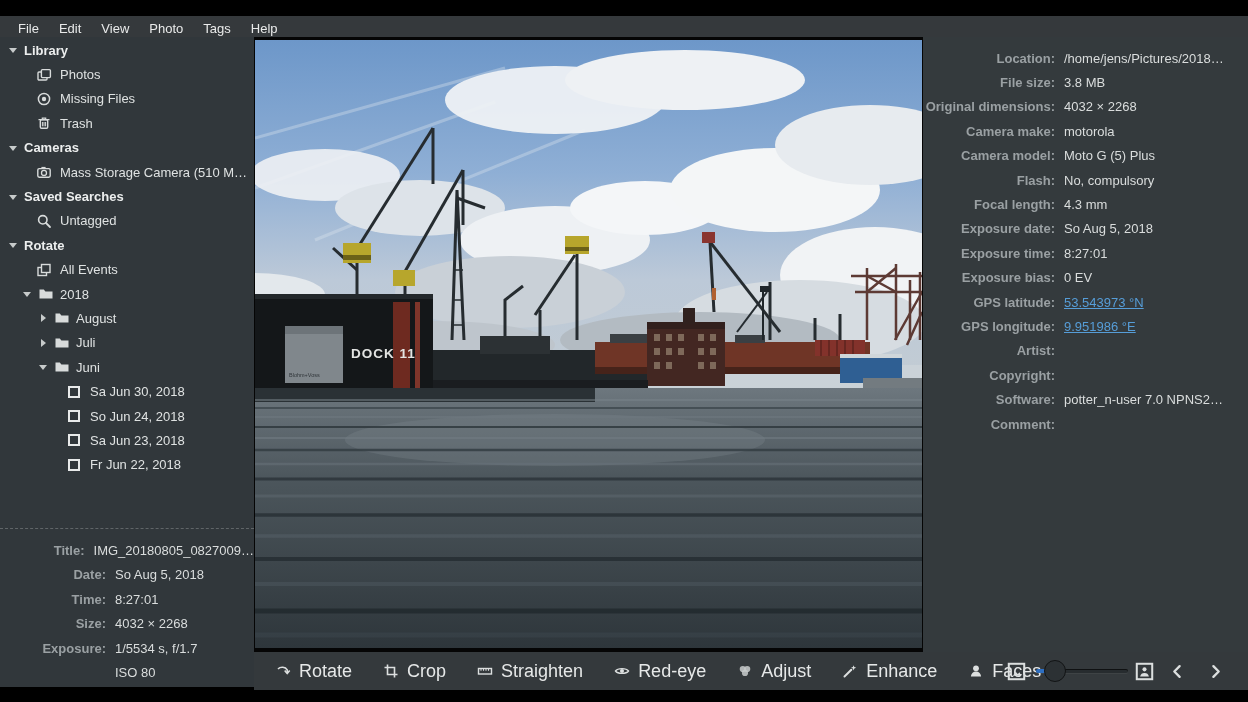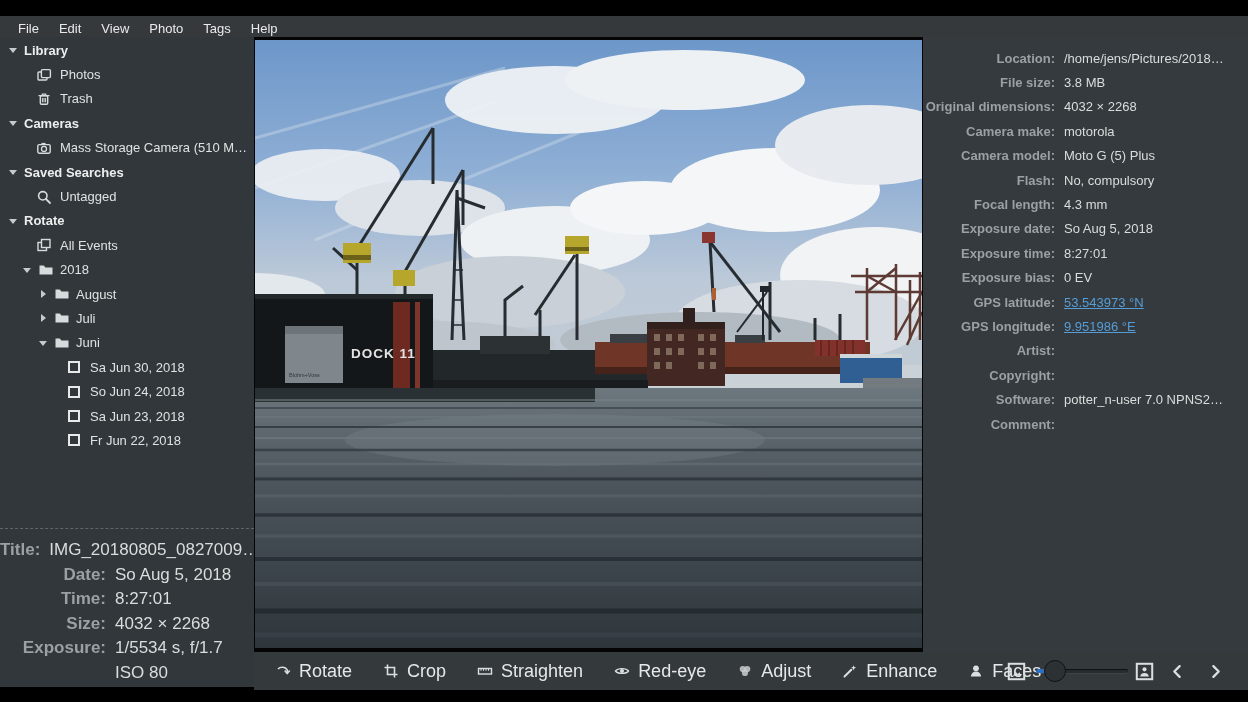--- a/index.html
+++ b/index.html
@@ -15,21 +15,21 @@
   .tree { position:absolute; left:0; top:1px; width:254px; }
   .trow { display:flex; align-items:center; height:24.4px; font-size:13px; color:#dfe2e2; white-space:nowrap; overflow:hidden; }
   .trow.header { font-weight:bold; color:#eceeee; }
   .trow.sel { background:#2566ae; color:#ffffff; }
   .exp { width:10px; height:10px; margin-right:6px; flex:0 0 auto; }
   .ticon { width:16px; height:16px; margin-right:8px; flex:0 0 auto; }
   .ticon.n6 { margin-right:6px; }
 
   
   .basic-info { position:absolute; left:0; top:528px; width:254px; height:159px; background:#31373b; border-top:1px dashed #606568; padding-top:9px; }
-  .brow { display:flex; height:24.5px; align-items:center; font-size:17px; }
+  .brow { display:flex; height:24.5px; align-items:center; font-size:13px; }
   .brow .lbl { width:115px; text-align:right; padding-right:9px; color:#9aa0a3; font-weight:bold; }
   .brow .val { color:#dadddd; }
 
   
   .photo-area { position:absolute; left:254px; top:37px; width:669px; height:615px; background:#050505; }
   .photo-svg { position:absolute; left:1px; top:3px; }
 
   
   .right-panel { position:absolute; left:923px; top:37px; width:325px; height:615px; background:#343a3d; padding-top:9px; }
   .irow { display:flex; height:24.4px; align-items:center; font-size:13px; }
@@ -161,20 +161,26 @@
         <svg class="exp">
             <use href="#tri-d"></use>
           </svg>
         <span>Library</span>
       </div>
       <div class="trow" style="padding-left:36px">
         <svg class="ticon">
             <use href="#ic-photos"></use>
           </svg>
         <span>Photos</span>
+      </div>
+      <div class="trow" style="padding-left:36px">
+        <svg class="ticon">
+            <use href="#ic-missing"></use>
+          </svg>
+        <span>Missing Files</span>
       </div>
       <div class="trow" style="padding-left:36px">
         <svg class="ticon">
             <use href="#ic-trash"></use>
           </svg>
         <span>Trash</span>
       </div>
       <div class="trow header" style="padding-left:8px">
         <svg class="exp">
             <use href="#tri-d"></use>

